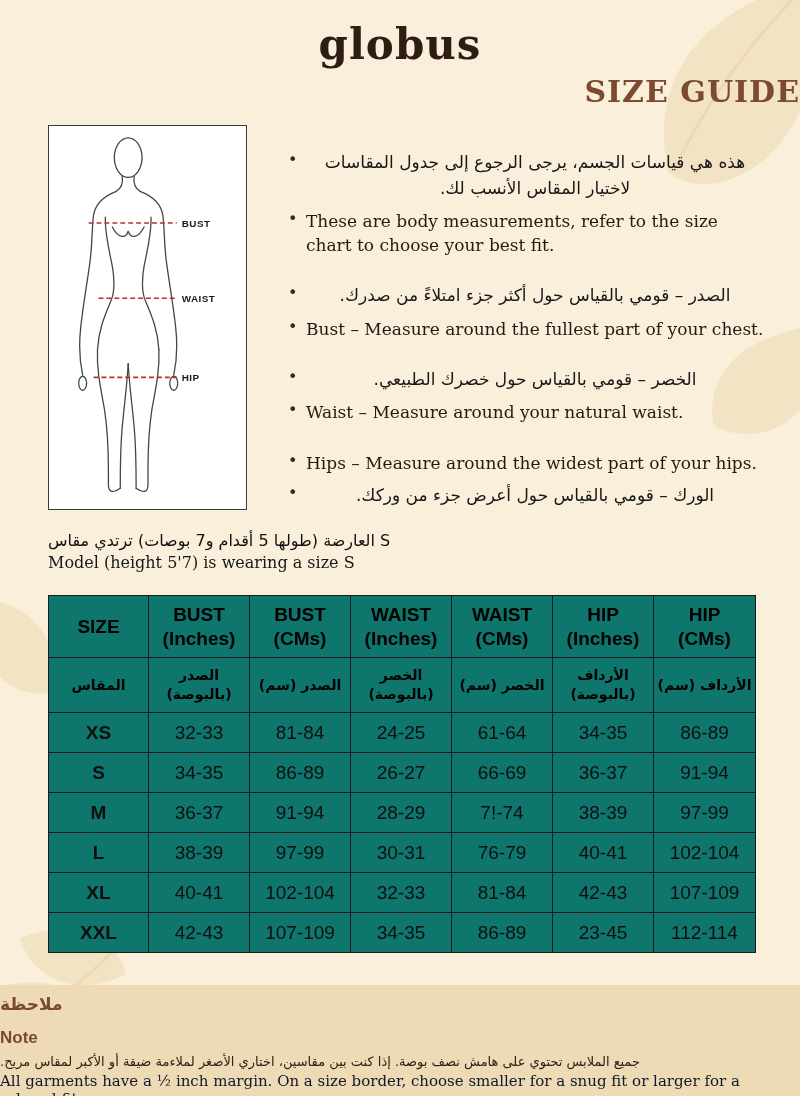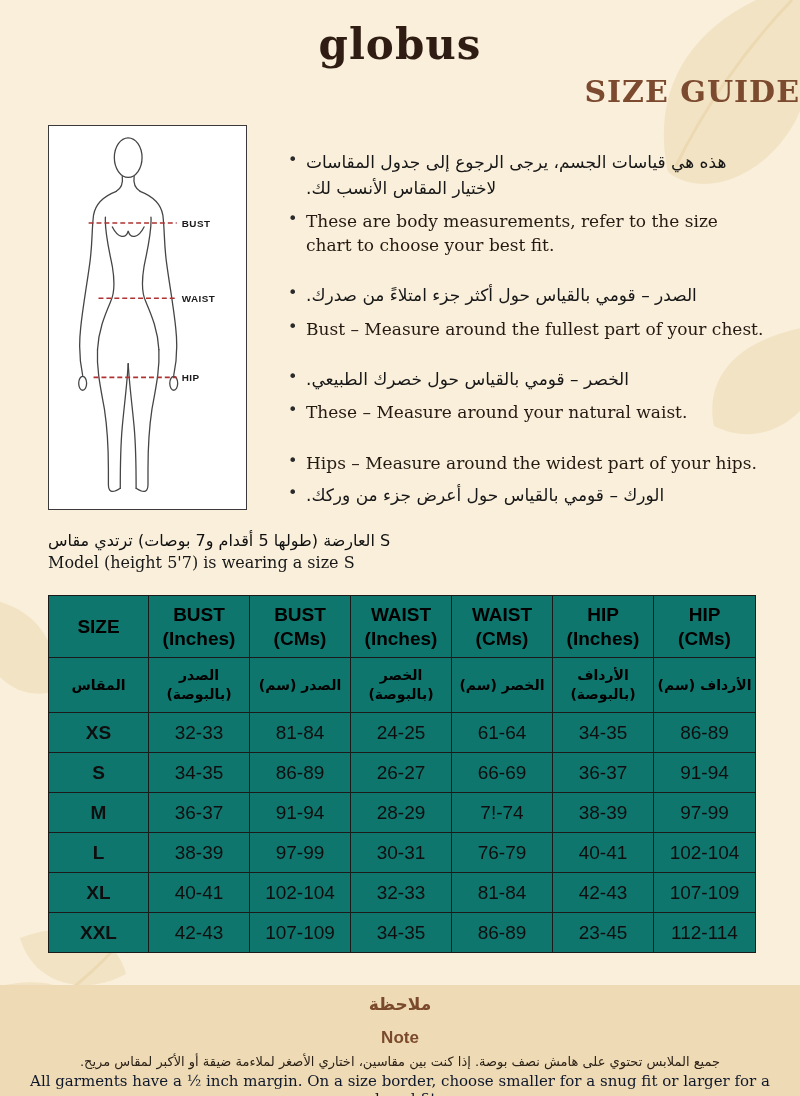--- a/index.html
+++ b/index.html
@@ -27,21 +27,21 @@
     position:absolute; left:48px; top:125px; width:199px; height:385px;
     background:#ffffff; border:1px solid #3a3a3a;
   }
   .figure-box svg { display:block; width:100%; height:100%; }
   .measure-label { font-family:"Liberation Sans", sans-serif; font-weight:700; font-size:10px; fill:#1a1a1a; letter-spacing:0.5px; }
 
   .instructions { position:absolute; left:286px; top:150px; width:478px; }
   .instr-group { margin-bottom:26px; }
   .instr-item { position:relative; padding-left:20px; margin-bottom:8px; }
   .instr-item::before { content:"•"; position:absolute; left:2px; top:0; color:#2a2a2a; font-size:16px; }
-  .ar-text { font-size:17px; line-height:1.5; color:#171717; direction:rtl; text-align:left; unicode-bidi:isolate; display:block; }
+  .ar-text { font-size:17px; line-height:1.5; color:#171717; direction:rtl; text-align:center; unicode-bidi:isolate; display:block; }
   .en-text { font-size:17px; line-height:1.42; color:#241a12; font-family:"DejaVu Serif", serif; display:block; }
 
   .model-note { position:absolute; left:48px; top:531px; width:460px; }
   .model-ar { font-size:16px; color:#101010; display:block; }
   .model-en { font-size:16px; font-family:"DejaVu Serif", serif; color:#181818; display:block; margin-top:3px; }
 
   table.size-table {
     position:absolute; left:48px; top:595px; width:707px;
     border-collapse:collapse; background:#0f766e; table-layout:fixed;
   }
@@ -56,21 +56,21 @@
     font-size:14px; font-weight:700; color:#000; white-space:pre-line;
     height:55px; direction:rtl; line-height:1.35;
   }
   .size-table td {
     font-family:"Liberation Sans", sans-serif; font-size:19px; color:#0e0e0e; height:40px;
   }
   .size-table td.size { font-weight:700; }
 
   .note-band {
     position:absolute; left:0; right:0; bottom:0; height:111px;
-    background:#eedbb6; text-align:center; padding-top:9px;
+    background:#eedbb6; text-align:left; padding-top:9px;
   }
   .note-title-ar { font-size:17px; font-weight:700; color:#7b4a2c; display:block; }
   .note-title-en { font-size:17px; font-weight:700; color:#7b4a2c; display:block; margin-top:14px; font-family:"Liberation Sans", sans-serif; }
   .note-ar { font-size:13px; color:#2c2116; display:block; margin-top:6px; }
   .note-en { font-size:15px; color:#0f172a; display:block; margin-top:3px; font-family:"DejaVu Serif", serif; }
 </style>
 </head>
 <body>
 
 <div class="page">
@@ -143,21 +143,21 @@
           </div>
         <div class="instr-item">
             <span class="en-text">Bust – Measure around the fullest part of your chest.</span>
           </div>
       </div>
       <div class="instr-group">
         <div class="instr-item">
             <span class="ar-text" dir="rtl">الخصر – قومي بالقياس حول خصرك الطبيعي.</span>
           </div>
         <div class="instr-item">
-            <span class="en-text">These – Measure around your natural waist.</span>
+            <span class="en-text">Waist – Measure around your natural waist.</span>
           </div>
       </div>
       <div class="instr-group">
         <div class="instr-item">
             <span class="en-text">Hips – Measure around the widest part of your hips.</span>
           </div>
         <div class="instr-item">
             <span class="ar-text" dir="rtl">الورك – قومي بالقياس حول أعرض جزء من وركك.</span>
           </div>
       </div>

